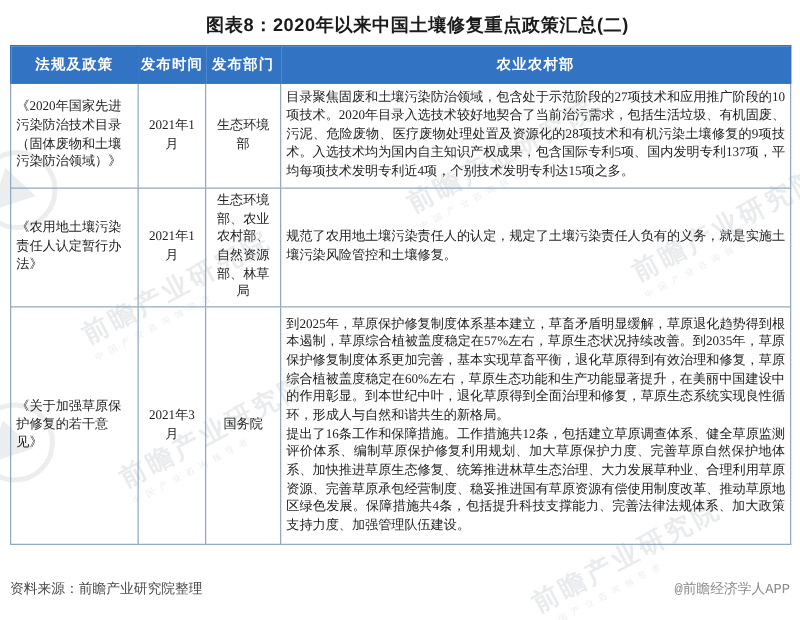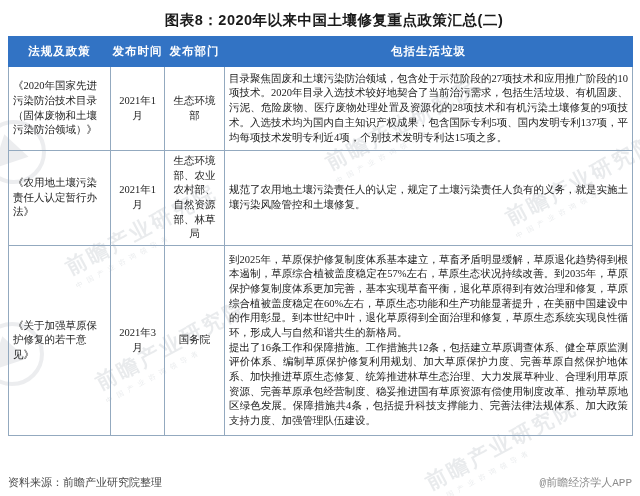--- a/index.html
+++ b/index.html
@@ -53,21 +53,21 @@
   td.c-dept   { text-align: center; }
   td.c-content{ text-align: justify; white-space: pre-line; padding-left: 6px; padding-right: 5px; }
 
   tr.r1 { height: 84px; }
   tr.r2 { height: 73px; }
   tr.r3 { height: 62px; }
   tr.r4 { height: 190px; }
 
   .footer {
     position: absolute;
-    left: 8px; right: 8px; bottom: 6px;
+    left: 8px; right: 8px; bottom: 18px;
     display: flex;
     justify-content: space-between;
     align-items: center;
     font-family: "Liberation Sans", "DejaVu Sans", sans-serif;
   }
   .source { font-size: 11px; color: #4a4a4a; }
   .brand  { font-size: 11px; color: #8a8a8a; font-family: Liberation Mono, monospace; }
 
   
   .wm {
@@ -144,21 +144,21 @@
       <col style="width:102px">
       <col style="width:54px">
       <col style="width:60px">
       <col style="width:408px">
     </colgroup>
     <thead>
       <tr>
         <th>法规及政策</th>
         <th>发布时间</th>
         <th>发布部门</th>
-        <th>包括生活垃圾</th>
+        <th>农业农村部</th>
       </tr>
     </thead>
     <tbody>
       <tr class="r1">
         <td class="c-policy">《2020年国家先进污染防治技术目录（固体废物和土壤污染防治领域）》</td>
         <td class="c-date">2021年1月</td>
         <td class="c-dept">生态环境部</td>
         <td class="c-content">目录聚焦固废和土壤污染防治领域，包含处于示范阶段的27项技术和应用推广阶段的10项技术。2020年目录入选技术较好地契合了当前治污需求，包括生活垃圾、有机固废、污泥、危险废物、医疗废物处理处置及资源化的28项技术和有机污染土壤修复的9项技术。入选技术均为国内自主知识产权成果，包含国际专利5项、国内发明专利137项，平均每项技术发明专利近4项，个别技术发明专利达15项之多。</td>
       </tr>
       <tr class="r2">

